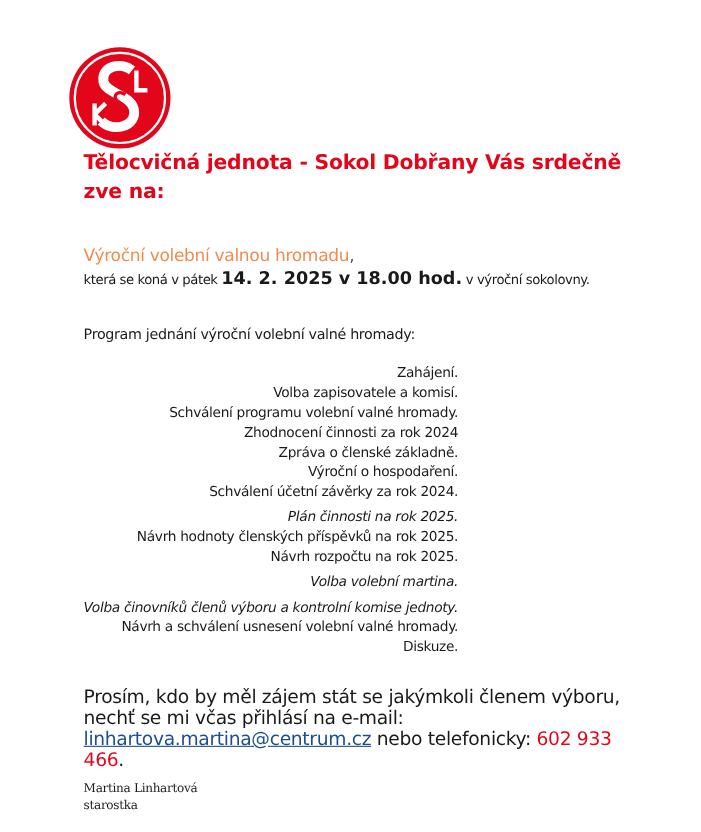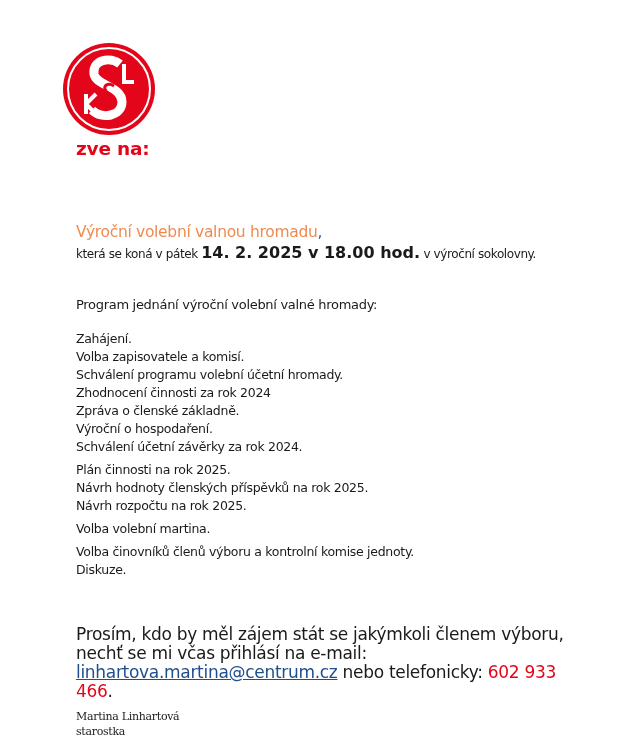--- a/index.html
+++ b/index.html
@@ -9,23 +9,23 @@
     .title { position: absolute; left: 76px; top: 136px; width: 520px;
              font-family: "DejaVu Sans", sans-serif; font-weight: bold; font-size: 18.5px;
              line-height: 26px; color: #e3061b; letter-spacing: -0.2px; }
     .event-name { position: absolute; left: 76px; top: 223px; font-size: 15.5px; color: #ef8b4f;
                   letter-spacing: -0.3px; }
     .event-name .comma { color: #2a5fa8; }
     .event-line { position: absolute; left: 76px; top: 243px; font-size: 12px; letter-spacing: -0.4px; white-space: nowrap; }
     .event-line .big { font-weight: bold; font-size: 16px; letter-spacing: 0; text-align: center; }
     .program-heading { position: absolute; left: 76px; top: 297px; font-size: 13px; letter-spacing: -0.3px; }
     .agenda { position: absolute; left: 76px; top: 330px; margin: 0; padding: 0; list-style: none;
-              font-size: 12.5px; letter-spacing: -0.3px; }
+              font-size: 12.5px; letter-spacing: -0.3px; text-align: right; }
     .agenda li { height: 18px; line-height: 18px; white-space: nowrap; }
-    .agenda li.gap { margin-top: 5px; }
+    .agenda li.gap { margin-top: 5px; font-style: italic; }
     .closing { position: absolute; left: 76px; top: 625px; width: 520px; font-size: 17px;
                line-height: 19px; letter-spacing: -0.3px; }
     .closing a { color: #1f4e8c; text-decoration: underline; }
     .closing .phone { color: #e3061b; }
     .signature { position: absolute; left: 76px; top: 709px; font-family: "DejaVu Serif", serif;
                  font-size: 11px; line-height: 15px; letter-spacing: -0.3px; }
   </style>
 </head>
 <body>
 
@@ -39,48 +39,50 @@
 
     <path d="M52 44 C46 40, 40 44, 44 49 C48 53, 54 54, 50 60 C47 63, 42 62, 40 60" fill="none" stroke="#e3061b" stroke-width="3"></path>
 
     <path d="M62 22 L62 40 L72 40" fill="none" stroke="#ffffff" stroke-width="4"></path>
 
     <path d="M24 52 L24 72 M24 62 L34 52 M24 62 L34 72" fill="none" stroke="#ffffff" stroke-width="4"></path>
   </svg>
 </div>
 
 <div class="title">
+  <div>Tělocvičná jednota - Sokol Dobřany Vás srdečně</div>
   <div>zve na:</div>
 </div>
 
 <div class="event-name">
   <span>Výroční volební valnou hromadu</span><span class="comma">,</span>
 </div>
 
 <div class="event-line">
   <span>která se koná v pátek</span>
   <span class="big">14. 2. 2025 v 18.00 hod.</span>
   <span>v výroční sokolovny.</span>
 </div>
 
 <div class="program-heading">Program jednání výroční volební valné hromady:</div>
 
 <ul class="agenda">
   <li>Zahájení.</li>
   <li>Volba zapisovatele a komisí.</li>
-  <li>Schválení programu volební účetní hromady.</li>
+  <li>Schválení programu volební valné hromady.</li>
   <li>Zhodnocení činnosti za rok 2024</li>
   <li>Zpráva o členské základně.</li>
   <li>Výroční o hospodaření.</li>
   <li>Schválení účetní závěrky za rok 2024.</li>
   <li class="gap">Plán činnosti na rok 2025.</li>
   <li>Návrh hodnoty členských příspěvků na rok 2025.</li>
   <li>Návrh rozpočtu na rok 2025.</li>
   <li class="gap">Volba volební martina.</li>
   <li class="gap">Volba činovníků členů výboru a kontrolní komise jednoty.</li>
+  <li>Návrh a schválení usnesení volební valné hromady.</li>
   <li>Diskuze.</li>
 </ul>
 
 <div class="closing">
   <span>Prosím, kdo by měl zájem stát se jakýmkoli členem výboru, nechť se mi včas přihlásí na e-mail:</span>
   <a>linhartova.martina@centrum.cz</a>
   <span>nebo telefonicky:</span>
   <span class="phone">602 933 466</span><span>.</span>
 </div>
 

